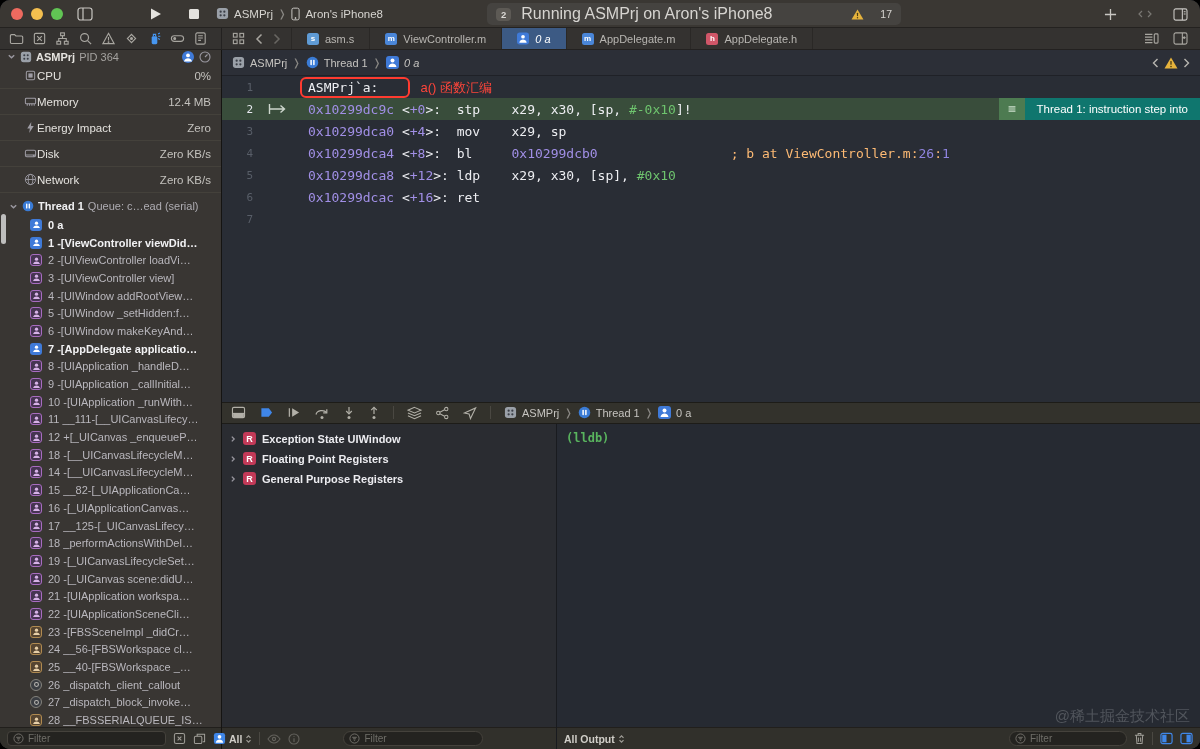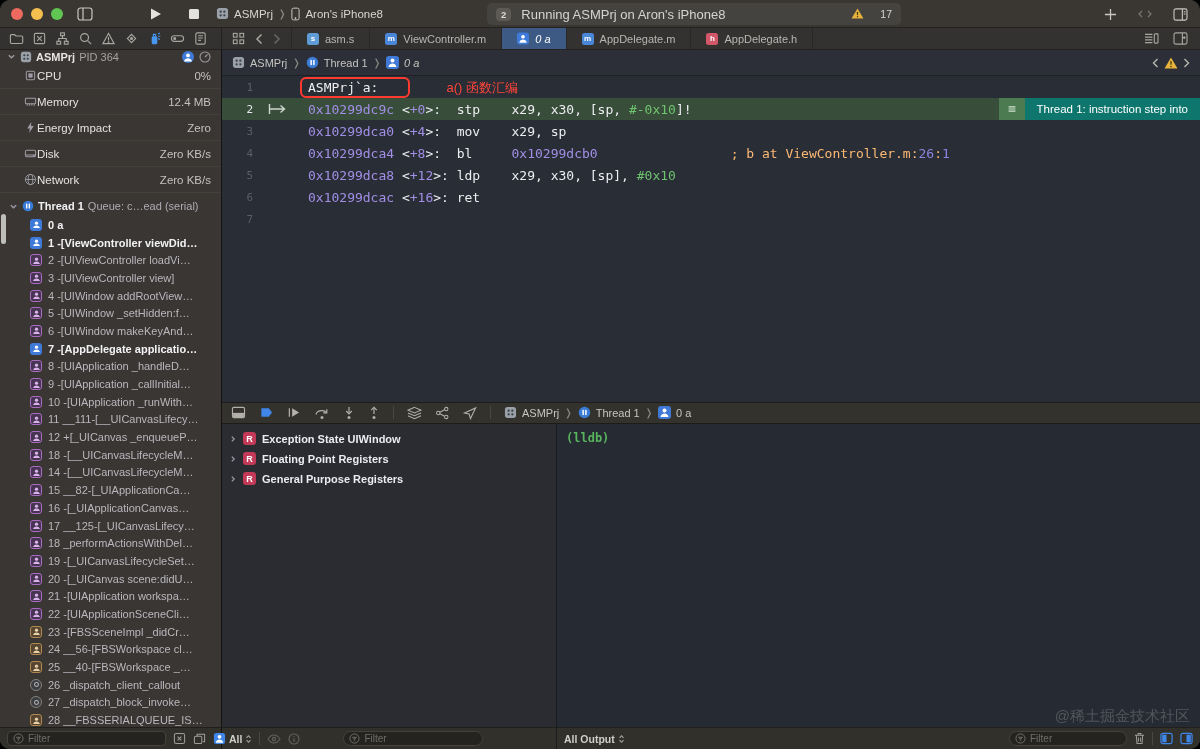--- a/index.html
+++ b/index.html
@@ -14,22 +14,22 @@
 .tl{width:12px;height:12px;border-radius:50%}
 .tl.red{background:#ee6a5f}.tl.yel{background:#f4bf4f}.tl.grn{background:#61c554}
 .tbtn{display:flex;align-items:center;justify-content:center;color:#d8d6d2}
 .nav-toggle{margin-left:14px}
 .play{margin-left:56px}
 .stop{margin-left:26px}
 .scheme{display:flex;align-items:center;gap:5px;margin-left:16px;font-size:11.5px;color:#d6d4d0}
 .crumb-sep{color:#8a8884;font-size:10px}
 .status-pill{position:absolute;left:487px;top:3px;width:414px;height:22px;background:#454340;border-radius:5px;display:flex;align-items:center;gap:10px;padding:0 9px}
 .task-badge{background:#5d5a55;border-radius:4px;font-size:9.5px;font-weight:bold;color:#dcdad6;padding:1px 5px}
-.status-text{font-size:13px;color:#d6d4d0}
-.pill-warn{margin-left:auto;display:flex;align-items:flex-start;gap:16px;font-size:10.5px;color:#d8d6d2}
+.status-text{font-size:16px;color:#d6d4d0}
+.pill-warn{margin-left:auto;display:flex;align-items:flex-end;gap:16px;font-size:10.5px;color:#d8d6d2}
 .tb-right{position:absolute;right:12px;top:0;height:28px;display:flex;align-items:center;gap:20px;color:#c8c6c2}
 .dim{opacity:.45}
 
 
 .subbar{flex:0 0 22px;height:22px;display:flex;background:#343230;border-bottom:1px solid #232120}
 .navstrip{flex:0 0 222px;display:flex;align-items:center;gap:8px;padding-left:9px;border-right:1px solid #232120}
 .nico{color:#a8a6a0;display:flex}
 .nico.active{color:#4796f0}
 .tabbar{flex:1;display:flex;align-items:stretch;min-width:0}
 .tabnav{display:flex;align-items:center;gap:10px;padding:0 10px;color:#a8a6a0}
@@ -81,21 +81,21 @@
 .jicon{width:13px;height:13px}
 .code{flex:1;background:#292d35;position:relative;overflow:hidden;font-family:"DejaVu Sans Mono",monospace;font-size:13px}
 .code-line{height:22px;display:flex;align-items:center;position:relative;white-space:pre}
 .code-line.hl{background:#394d3b}
 .ln{flex:0 0 40px;text-align:right;padding-right:9px;color:#585e68;font-size:11px;font-family:"DejaVu Sans Mono",monospace}
 .hl .ln{color:#e8eaf0}
 .ipz{flex:0 0 46px;display:flex;align-items:center;padding-left:6px}
 .code-text{color:#edeef2}
 .tk-a{color:#a18fe6}.tk-p{color:#edeef2}.tk-g{color:#6ec46e}.tk-c{color:#fdba74}.tk-n{color:#8f84e0}
 .redbox{display:inline-block;border:2px solid #ff3b30;border-radius:6px;padding:0 30px 0 6px;margin-left:-8px;line-height:17px;color:#edeef2}
-.annot{font-family:"Liberation Sans",sans-serif;color:#ff453a;margin-left:36px;font-size:13px}
+.annot{font-family:"Liberation Sans",sans-serif;color:#ff453a;margin-left:10px;font-size:13px}
 .banner{position:absolute;right:0;top:0;height:22px;display:flex;align-items:stretch;font-family:"Liberation Sans",sans-serif}
 .bicon{width:26px;background:#4d7b51;display:flex;align-items:center;justify-content:center}
 .btxt{background:#0f766e;color:#fff;font-size:11.5px;display:flex;align-items:center;padding:0 12px}
 
 
 .debugbar{flex:0 0 22px;height:22px;background:#33322c;border-top:1px solid #1d1c18;border-bottom:1px solid #1d1c18;display:flex;align-items:center;gap:13px;padding:0 9px;color:#b2b0a8}
 .crumbs{display:flex;align-items:center;gap:5px;font-size:11px;color:#c6c4c0}
 .debugarea{flex:1;display:flex;min-height:0}
 .varspane{flex:0 0 335px;width:335px;background:#2a2c31;border-right:1px solid #191b1f;display:flex;flex-direction:column}
 .varlist{flex:1;padding-top:5px}

